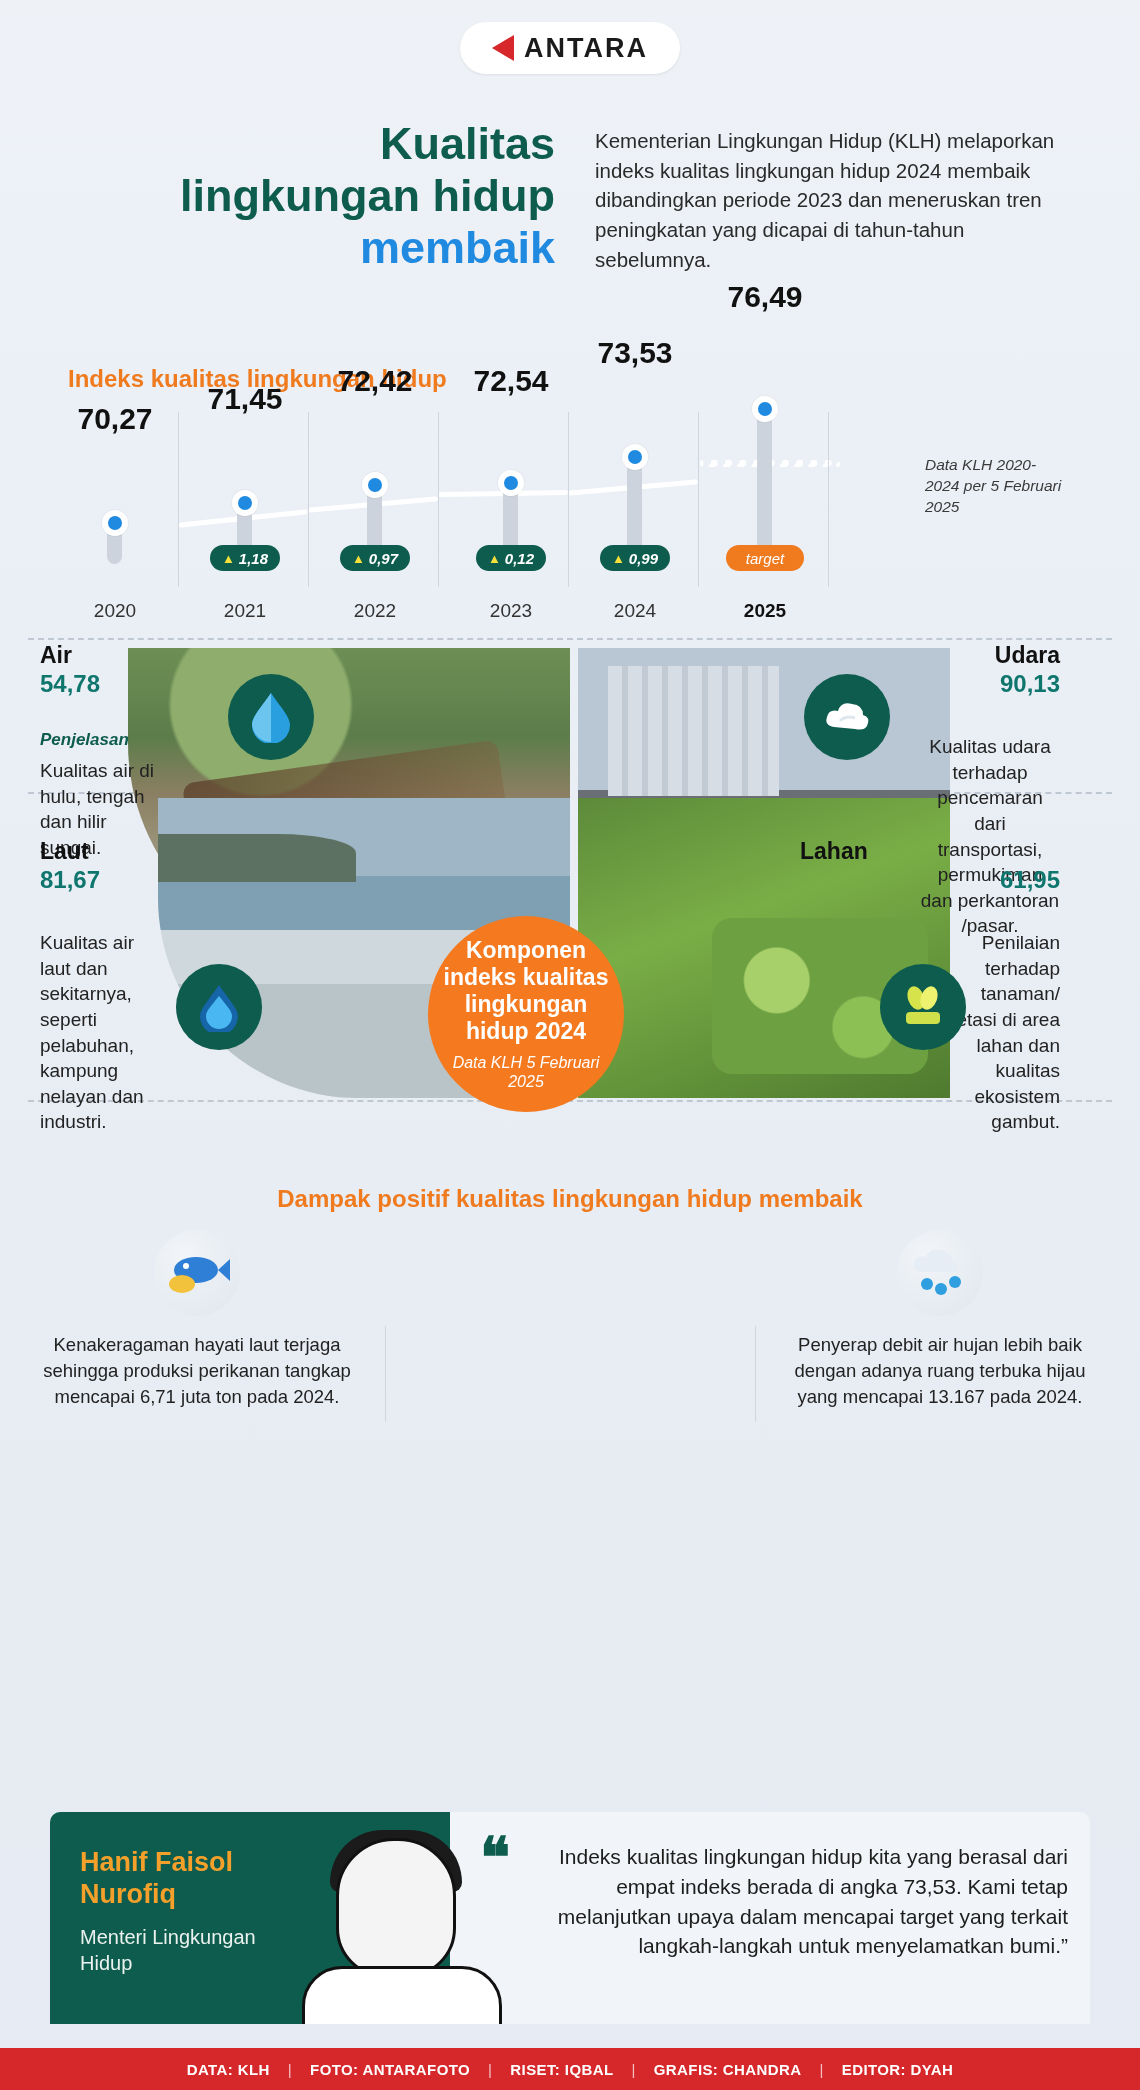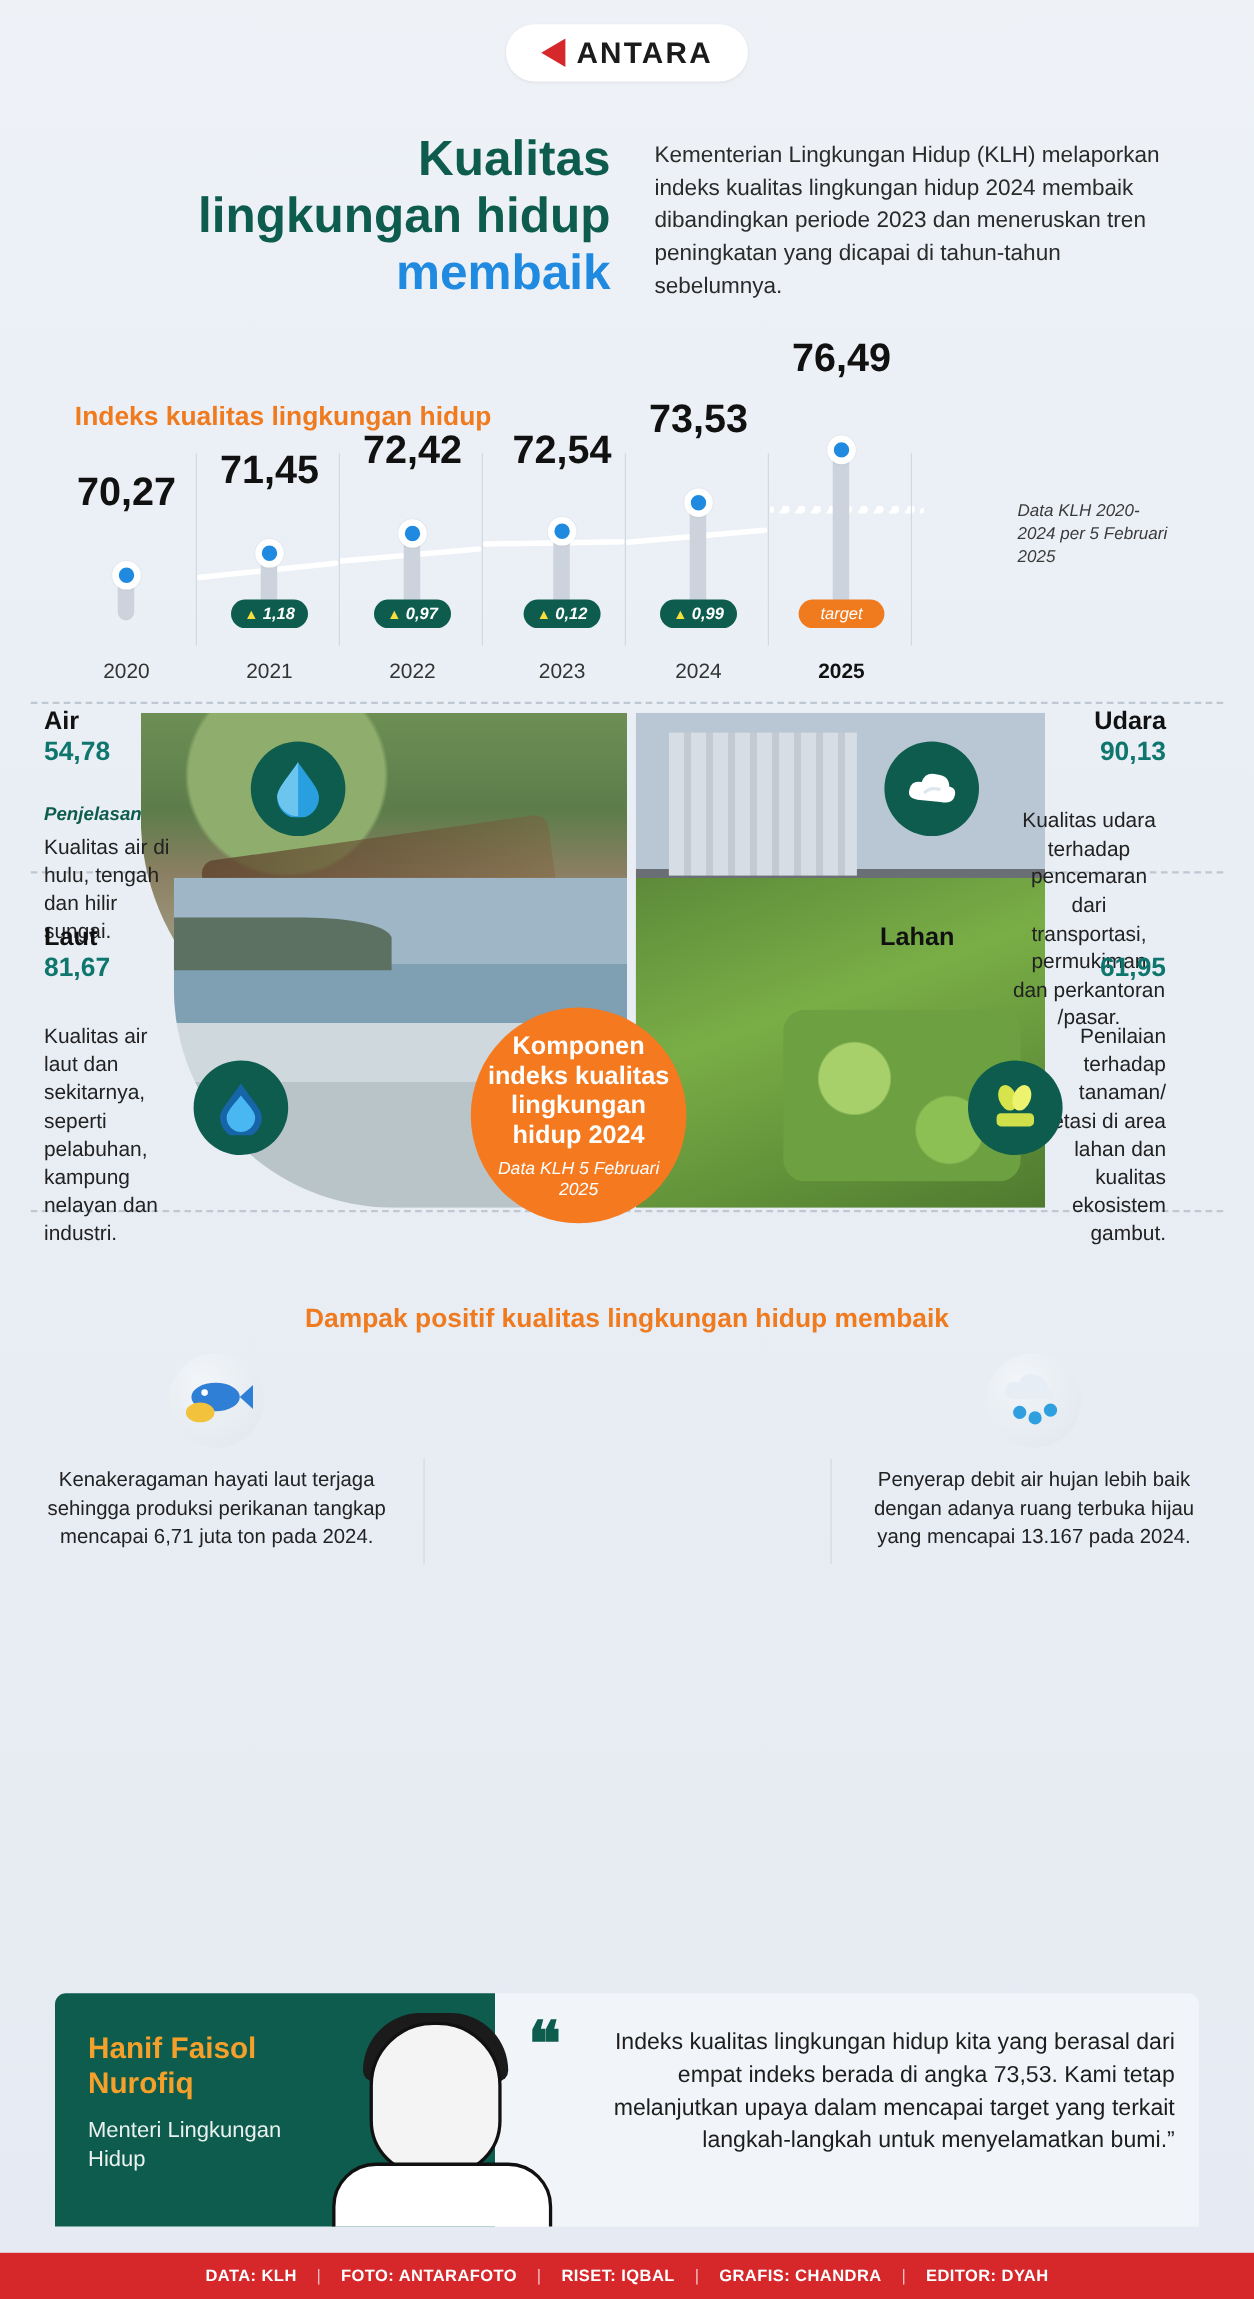--- a/index.html
+++ b/index.html
@@ -42,21 +42,21 @@
   }
   #idx-title { left: 68px; top: 365px; }
   .chart { position: absolute; left: 60px; top: 390px; width: 1020px; height: 240px; }
   .col { position: absolute; top: 0; width: 130px; height: 240px; }
   .divider {
     position: absolute; top: 22px; width: 1px; height: 175px;
     background: #cfd6df;
   }
   .val {
     position: absolute; width: 130px; text-align: center;
-    font-size: 36px; font-weight: bold; color: #111; margin-top: 24px;
+    font-size: 30px; font-weight: bold; color: #111;
   }
   .stem {
     position: absolute; width: 15px; border-radius: 8px; background: #ccd3dc;
     left: 57px;
   }
   .dot {
     position: absolute; width: 26px; height: 26px; border-radius: 50%;
     background: #1f8ae0; border: 6px solid #fff; left: 52px;
     box-shadow: 0 0 0 1px rgba(0,0,0,.03);
   }

